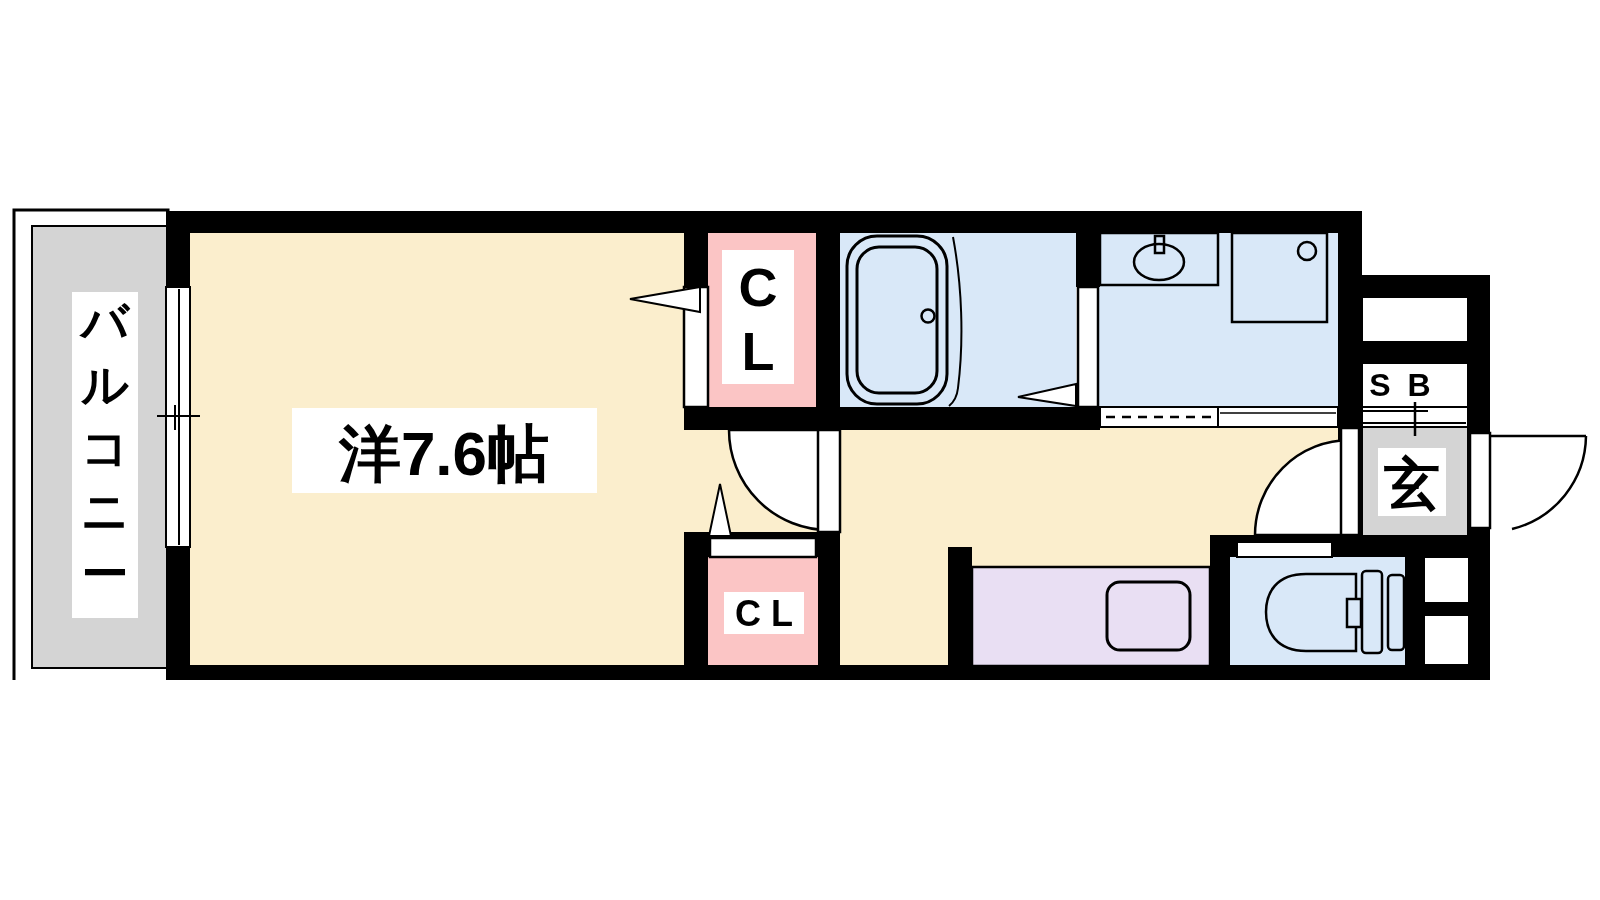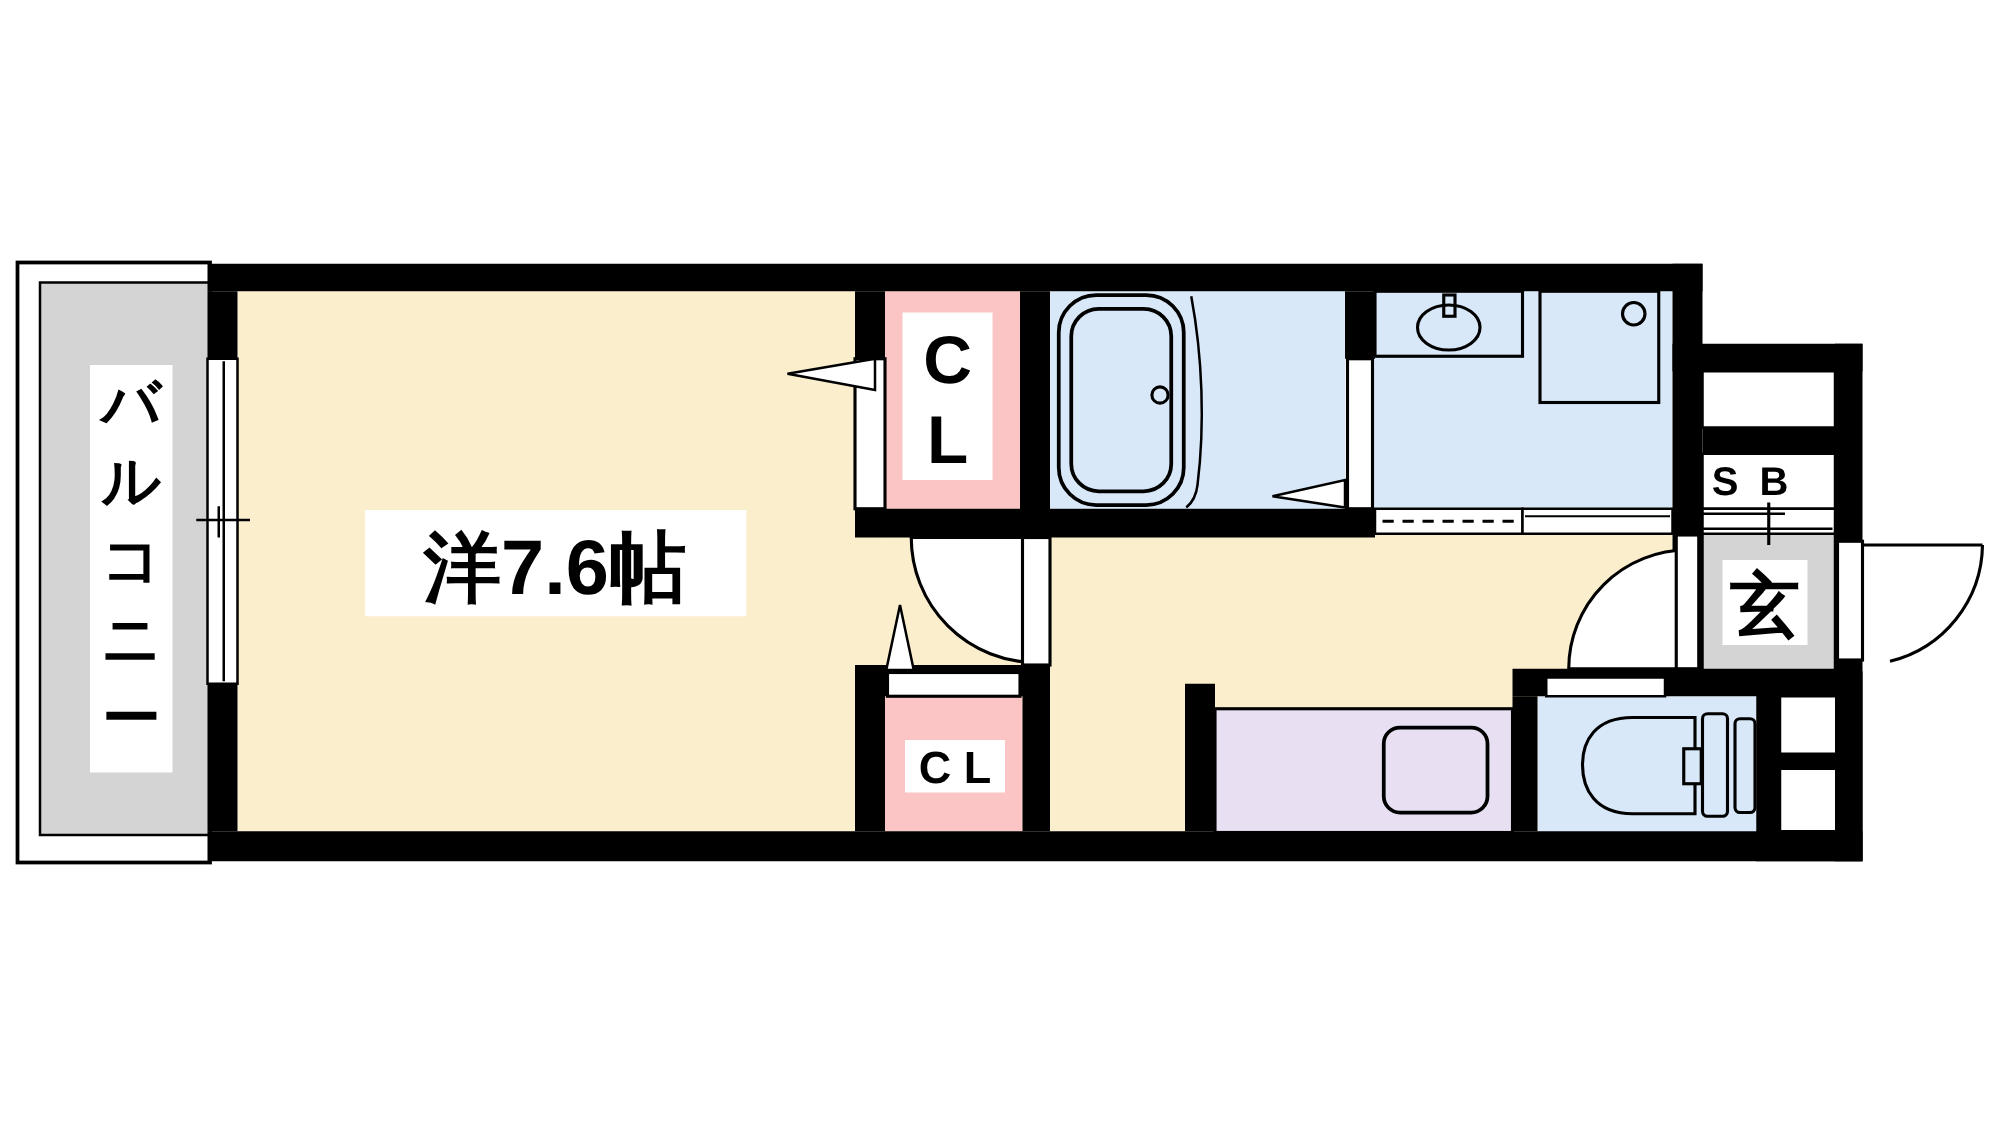--- a/index.html
+++ b/index.html
@@ -1,16 +1,16 @@
 <!DOCTYPE html>
 <html><head>
 <meta charset="utf-8">
 <style>
   html,body{margin:0;padding:0;background:#fff;}
-  .stage{width:1600px;height:900px;position:relative;background:#4d7c0f;overflow:hidden;}
+  .stage{width:1600px;height:680px;position:relative;background:#4d7c0f;overflow:hidden;}
   svg{display:block;}
   text{font-family:"Liberation Sans","DejaVu Sans",sans-serif;fill:#000;}
   .jp{font-weight:bold;}
   .lt{font-weight:bold;}
   .o2{fill:none;stroke:#000;stroke-width:2;}
   .o25{fill:none;stroke:#000;stroke-width:2.5;}
   .o3{fill:none;stroke:#000;stroke-width:3;}
   .wht{fill:#fff;stroke:#000;stroke-width:2.5;}
   .wht2{fill:#fff;stroke:#000;stroke-width:2;}
   .lblbox{fill:#fff;}

